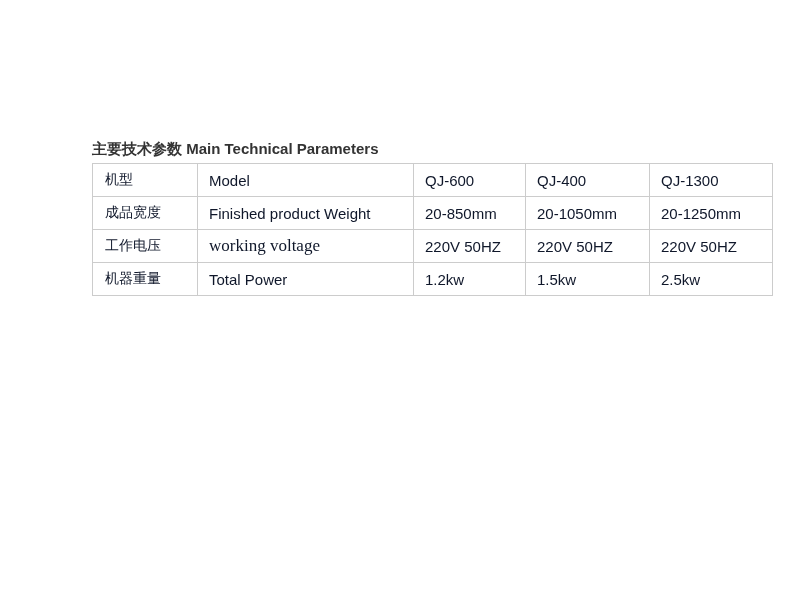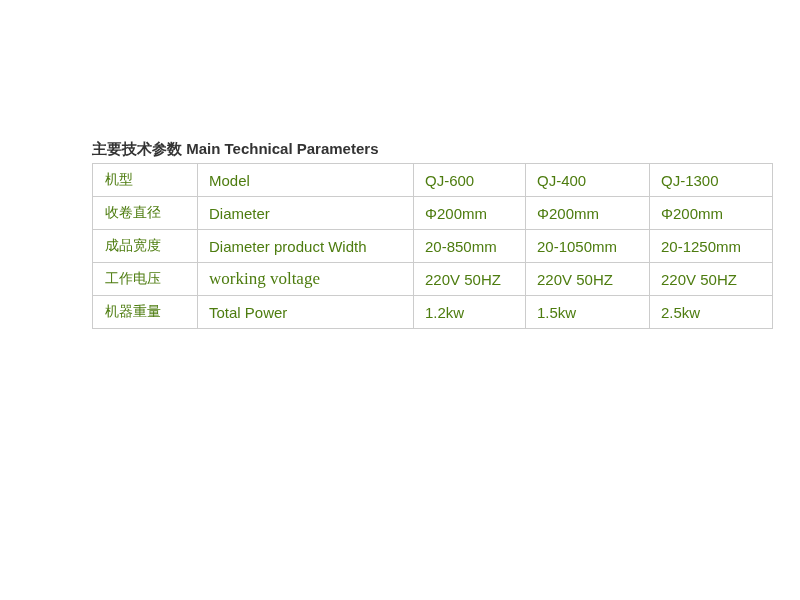--- a/index.html
+++ b/index.html
@@ -29,21 +29,21 @@
   table.spec {
     border-collapse: collapse;
     table-layout: fixed;
     width: 680px;
     background: #ffffff;
   }
   table.spec td {
     border: 1px solid #cccccc;
     height: 32px;
     font-size: 15px;
-    color: #4d7c0f;
+    color: #0f172a;
     padding: 0 4px 0 11px;
     vertical-align: middle;
     white-space: nowrap;
     overflow: hidden;
   }
   table.spec td.cn {
     font-size: 14px;
     padding-left: 12px;
   }
   table.spec td.script {
@@ -73,29 +73,22 @@
     </colgroup>
     <tbody>
       <tr>
         <td class="cn">机型</td>
         <td>Model</td>
         <td>QJ-600</td>
         <td>QJ-400</td>
         <td>QJ-1300</td>
       </tr>
       <tr>
-        <td class="cn">收卷直径</td>
-        <td>Diameter</td>
-        <td>Φ200mm</td>
-        <td>Φ200mm</td>
-        <td>Φ200mm</td>
-      </tr>
-      <tr>
         <td class="cn">成品宽度</td>
-        <td>Diameter product Width</td>
+        <td>Finished product Weight</td>
         <td>20-850mm</td>
         <td>20-1050mm</td>
         <td>20-1250mm</td>
       </tr>
       <tr>
         <td class="cn">工作电压</td>
         <td class="script">working voltage</td>
         <td>220V 50HZ</td>
         <td>220V 50HZ</td>
         <td>220V 50HZ</td>

